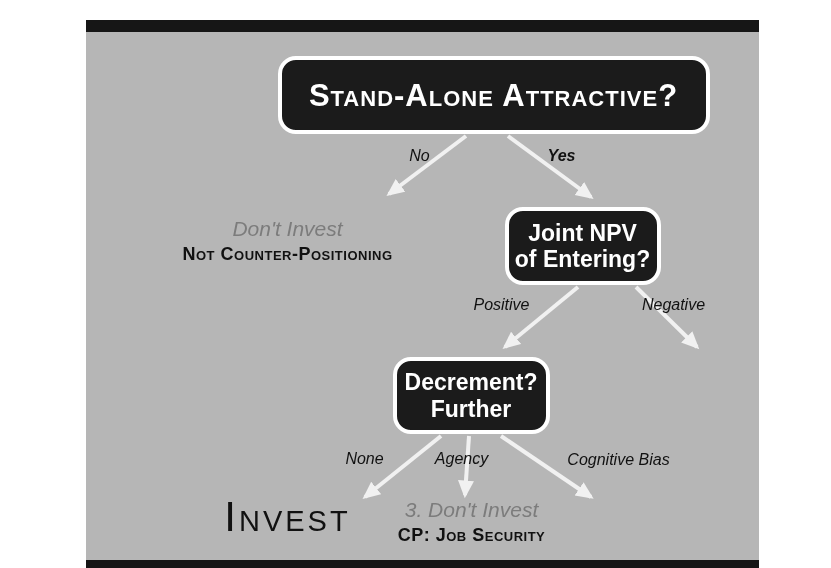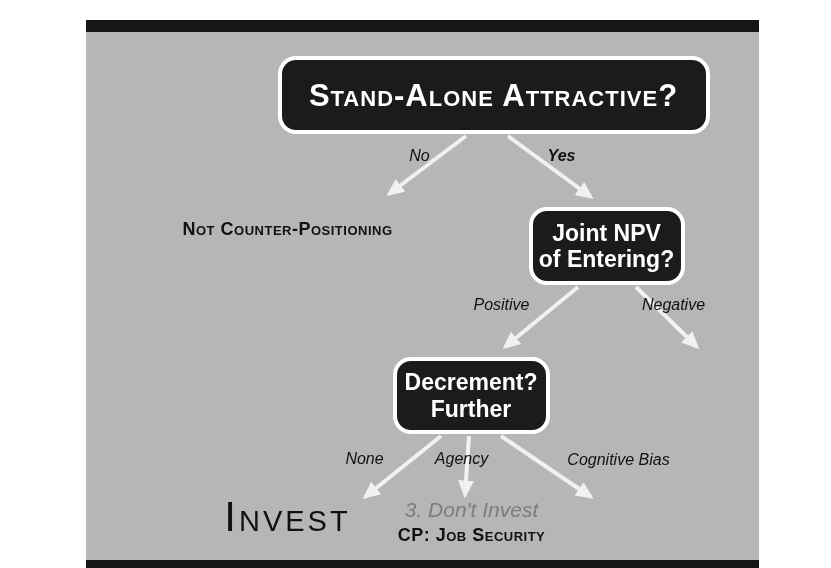--- a/index.html
+++ b/index.html
@@ -115,39 +115,40 @@
     <line x1="563" y1="275" x2="624" y2="335" stroke="#f1f1f1" stroke-width="4" marker-end="url(#ah)"></line>
     <line x1="368" y1="424" x2="292" y2="485" stroke="#f1f1f1" stroke-width="4" marker-end="url(#ah)"></line>
     <line x1="396" y1="424" x2="392" y2="483" stroke="#f1f1f1" stroke-width="4" marker-end="url(#ah)"></line>
     <line x1="428" y1="424" x2="518" y2="485" stroke="#f1f1f1" stroke-width="4" marker-end="url(#ah)"></line>
   </svg>
 
   <div class="node" style="left:205px;top:44px;width:432px;height:78px;">
     <span class="q-main">Stand-Alone Attractive?</span>
   </div>
 
-  <div class="node" style="left:456px;top:195px;width:156px;height:78px;align-items:center;">
+  <div class="node" style="left:432px;top:195px;width:156px;height:78px;align-items:center;">
     <span class="q-line">Joint NPV</span>
     <span class="q-line">of Entering?</span>
   </div>
 
   <div class="node" style="left:320px;top:345px;width:157px;height:77px;">
     <span class="q-line">Decrement?</span>
     <span class="q-line">Further</span>
   </div>
 
   <div class="edge-label" style="left:347px;top:144px;">No</div>
   <div class="edge-label" style="left:489px;top:144px;font-weight:bold;">Yes</div>
   <div class="edge-label" style="left:429px;top:293px;">Positive</div>
   <div class="edge-label" style="left:601px;top:293px;text-align:center;">Negative</div>
   <div class="edge-label" style="left:292px;top:447px;">None</div>
   <div class="edge-label" style="left:389px;top:447px;">Agency</div>
   <div class="edge-label" style="left:546px;top:448px;">Cognitive Bias</div>
 
   <div class="outcome" style="left:215px;top:204px;">
+    <div class="verdict">Don't Invest</div>
     <div class="cp-label">Not Counter-Positioning</div>
   </div>
 
 
   <div class="outcome" style="left:215px;top:484px;">
     <div class="invest">Invest</div>
   </div>
 
   <div class="outcome" style="left:399px;top:485px;">
     <div class="verdict">3. Don't Invest</div>

